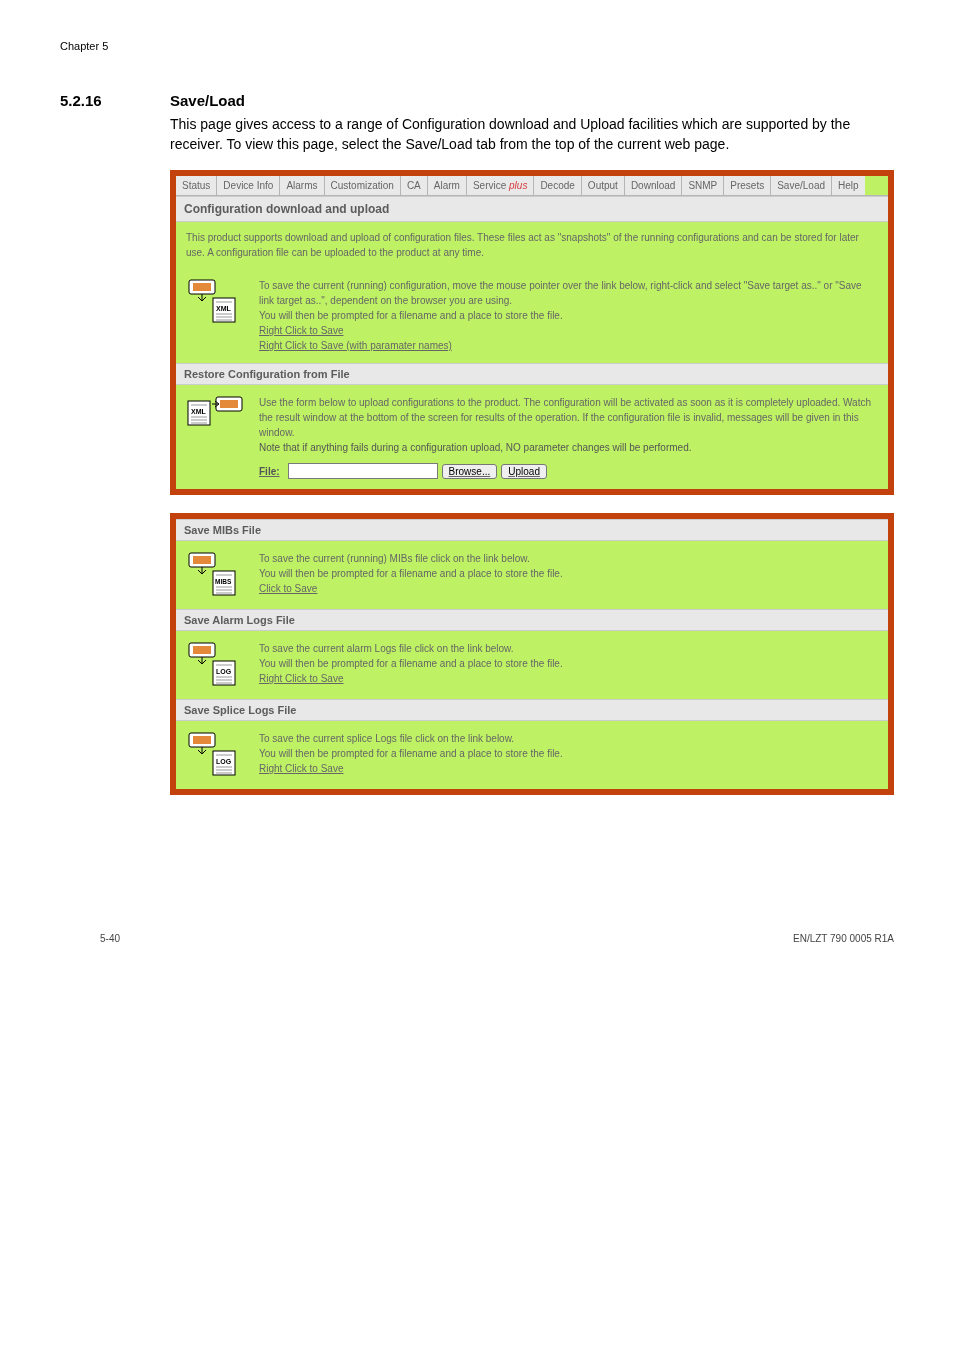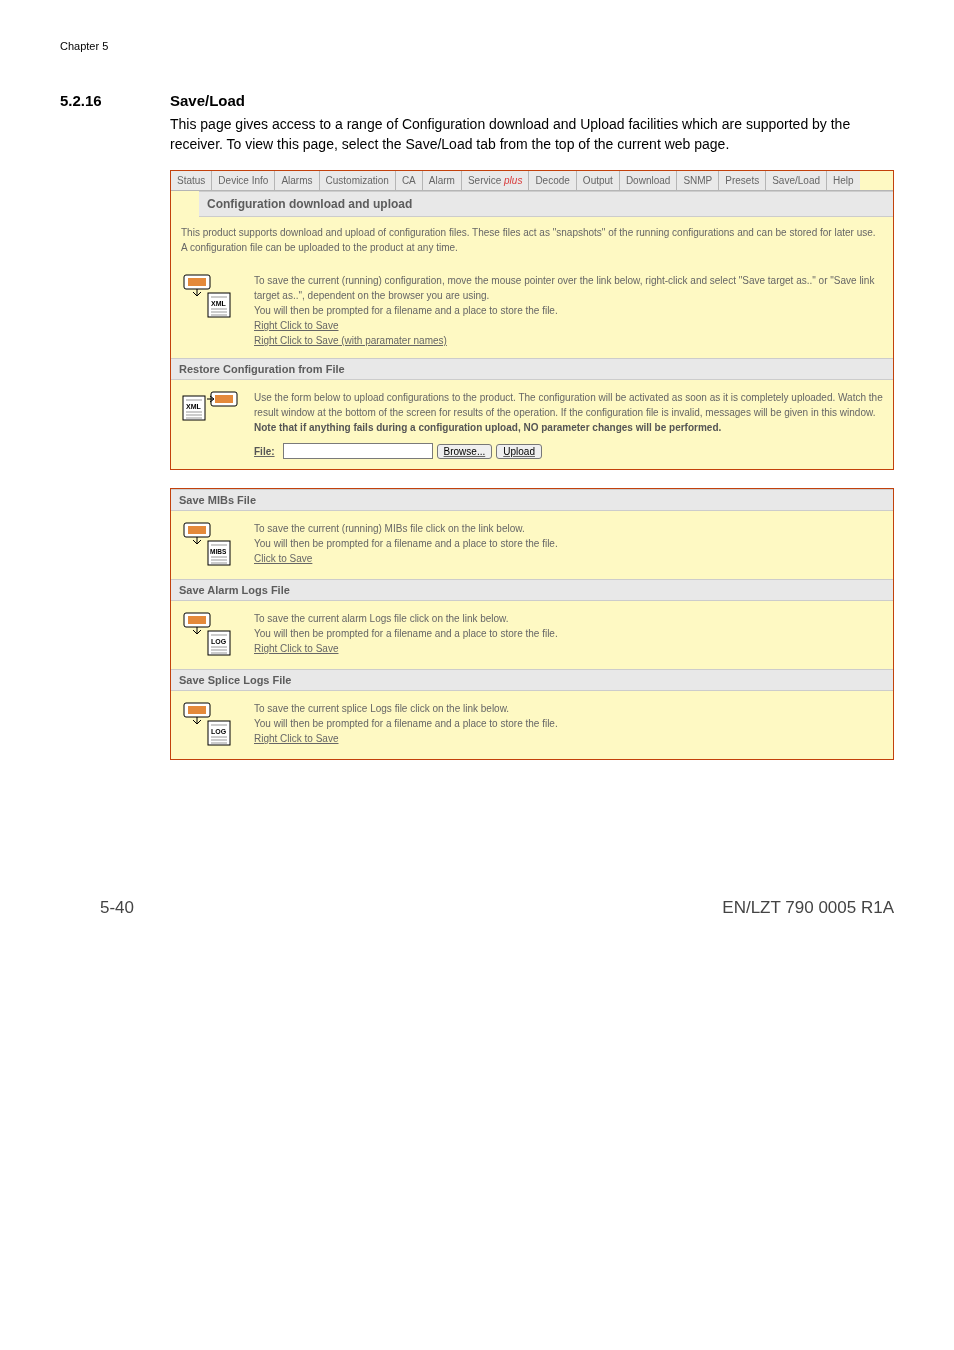--- a/index.html
+++ b/index.html
@@ -13,22 +13,22 @@
   }
   .page { padding: 40px 60px 60px 60px; }
   .chapter { font-size: 11px; margin-bottom: 40px; }
   .heading-row { display: flex; align-items: baseline; margin-bottom: 6px; }
   .heading-num { font-size: 15px; font-weight: bold; width: 110px; }
   .heading-title { font-size: 15px; font-weight: bold; }
   .body-para { margin-left: 110px; font-size: 14px; line-height: 1.4; margin-bottom: 16px; }
 
   .ui-panel {
     margin-left: 110px;
-    border: 1px solid #c2410c;
-    background: #fef9c3;
+    border: 6px solid #c2410c;
+    background: #bef264;
     font-family: Verdana, Geneva, sans-serif;
     font-size: 10px;
     color: #555;
     margin-bottom: 18px;
   }
   .tab-row { display: flex; border-bottom: 1px solid #b5b5b5; }
   .tab {
     padding: 4px 6px;
     border-right: 1px solid #b5b5b5;
     font-size: 10px;
@@ -40,60 +40,59 @@
   .plus-text { color: #d83a3a; font-style: italic; }
 
   .section-title-bar {
     background: #e8e8e8;
     border-top: 1px solid #ccc;
     border-bottom: 1px solid #ccc;
     padding: 5px 8px;
     font-size: 12px;
     font-weight: bold;
     color: #5c5c5c;
-    margin-left: 28px;
   }
   .sub-title-bar {
     background: #e8e8e8;
     border-top: 1px solid #ccc;
     border-bottom: 1px solid #ccc;
     padding: 4px 8px;
     font-size: 11px;
     font-weight: bold;
     color: #5c5c5c;
   }
   .pad { padding: 8px 10px; }
   .ui-text { color: #666; line-height: 1.5; }
   .content-row { display: flex; align-items: flex-start; padding: 10px; gap: 8px; }
   .icon-box {
     width: 55px;
     flex-shrink: 0;
     margin-right: 10px;
   }
   .content-text { flex: 1; }
   .link { text-decoration: underline; color: #666; cursor: pointer; }
-  .bold { font-weight: bold; color: #555; }
+  .bold { font-weight: normal; color: #555; }
   .file-row { margin-top: 8px; display: flex; align-items: center; gap: 4px; text-decoration: underline; }
   .file-label { font-weight: bold; color: #555; margin-right:4px;}
   .file-input-box { border:1px solid #7a7a7a; height:16px; width:150px; background:#fff; }
   .btn {
     font-family: Verdana, Geneva, sans-serif;
     font-size:10px;
     padding:1px 6px;
     border:1px solid #777;
     border-radius:3px;
     background:#efefef;
     cursor:pointer;
   }
 
   
   .file-icon-svg { width: 55px; height: 46px; }
   .file-icon-svg-upload { width: 60px; height: 36px; }
 
-  .footer { display:flex; justify-content:space-between; font-size:17px; margin: 60px 60px 0 60px; color:#444;padding-left:40px; }
+  .footer { display:flex; justify-content:space-between; font-size:10px; margin: 60px 60px 0 60px; color:#444;padding-left:40px; }
 </style>
 </head>
 <body>
 
 <div class="page">
   <div class="chapter">Chapter 5</div>
 
   <div class="heading-row">
     <div class="heading-num">5.2.16</div>
     <div class="heading-title">Save/Load</div>

